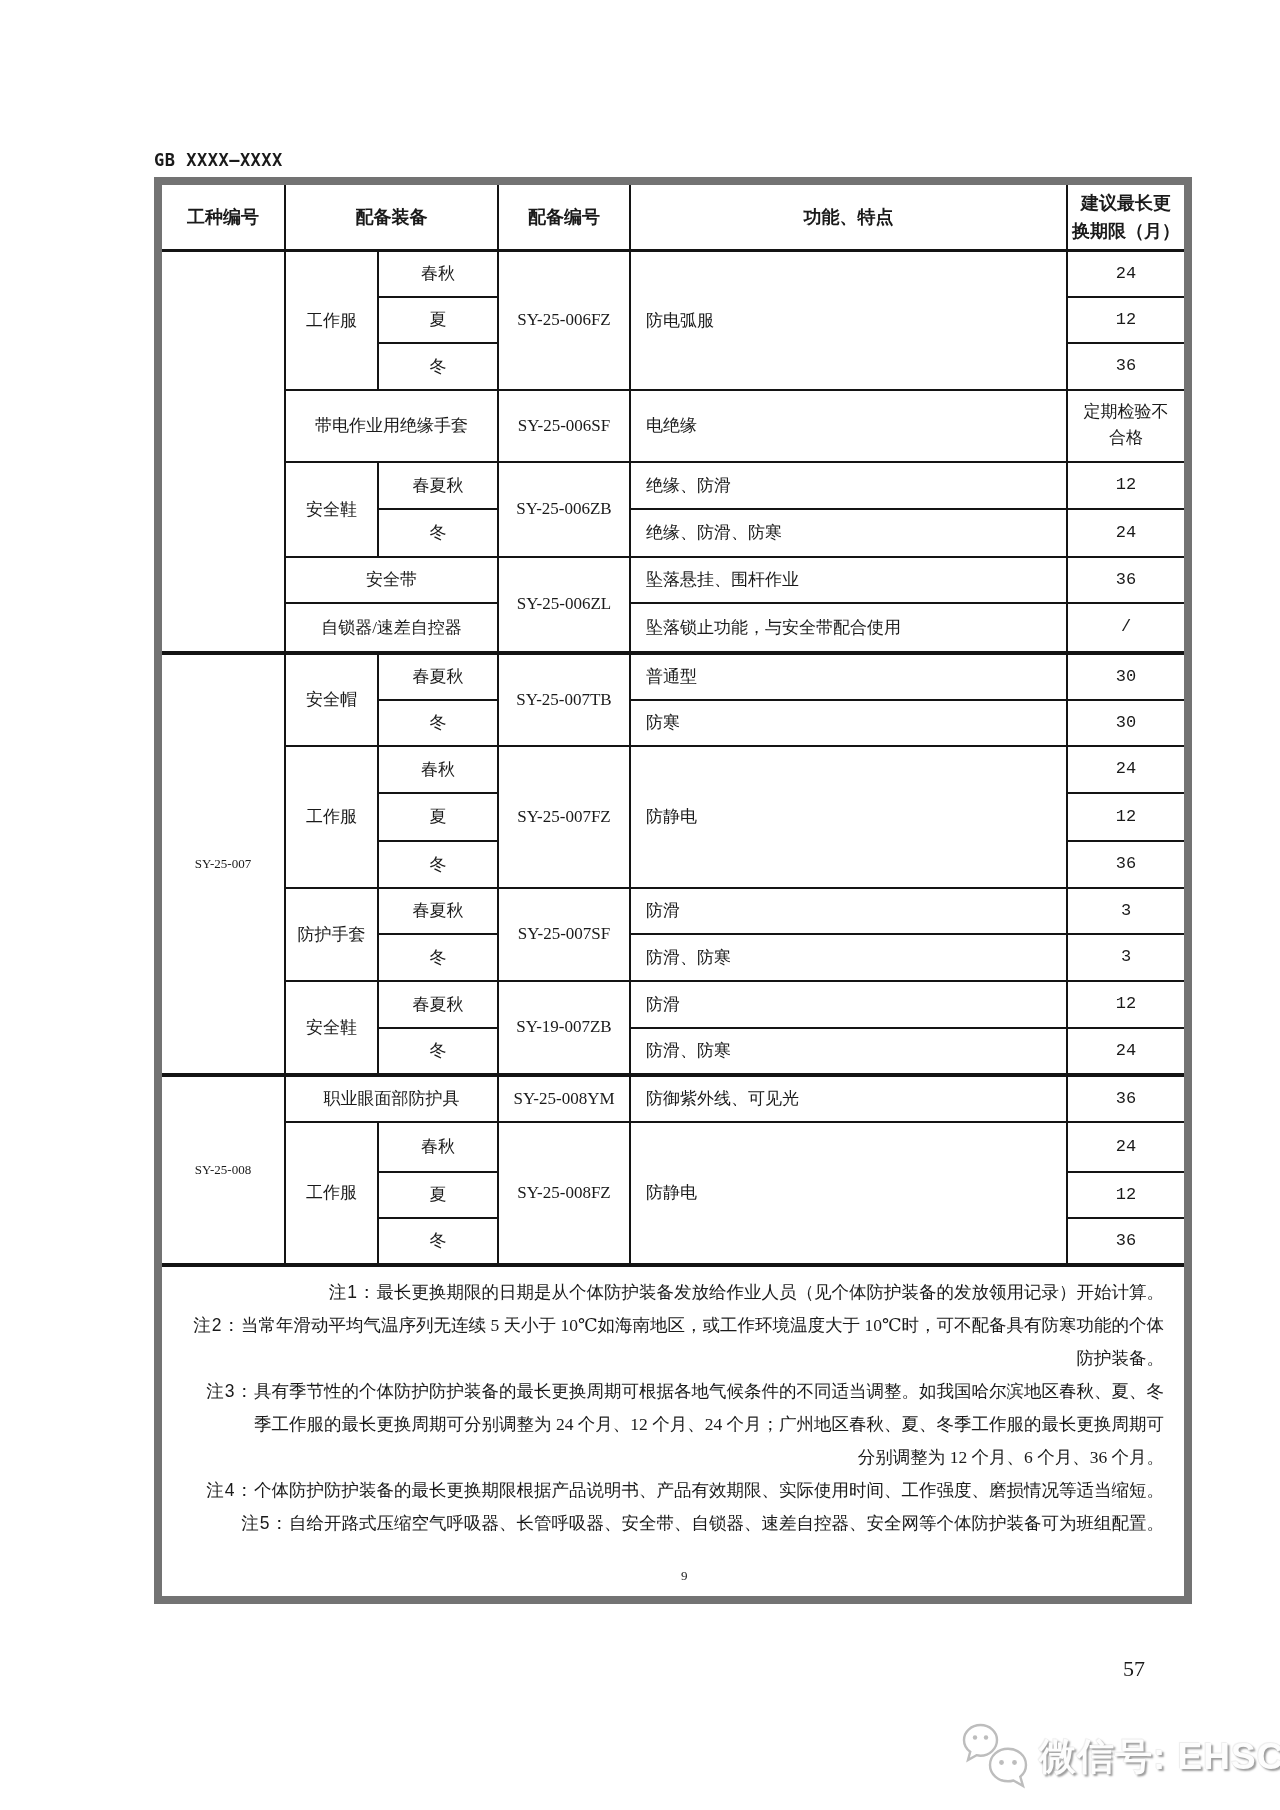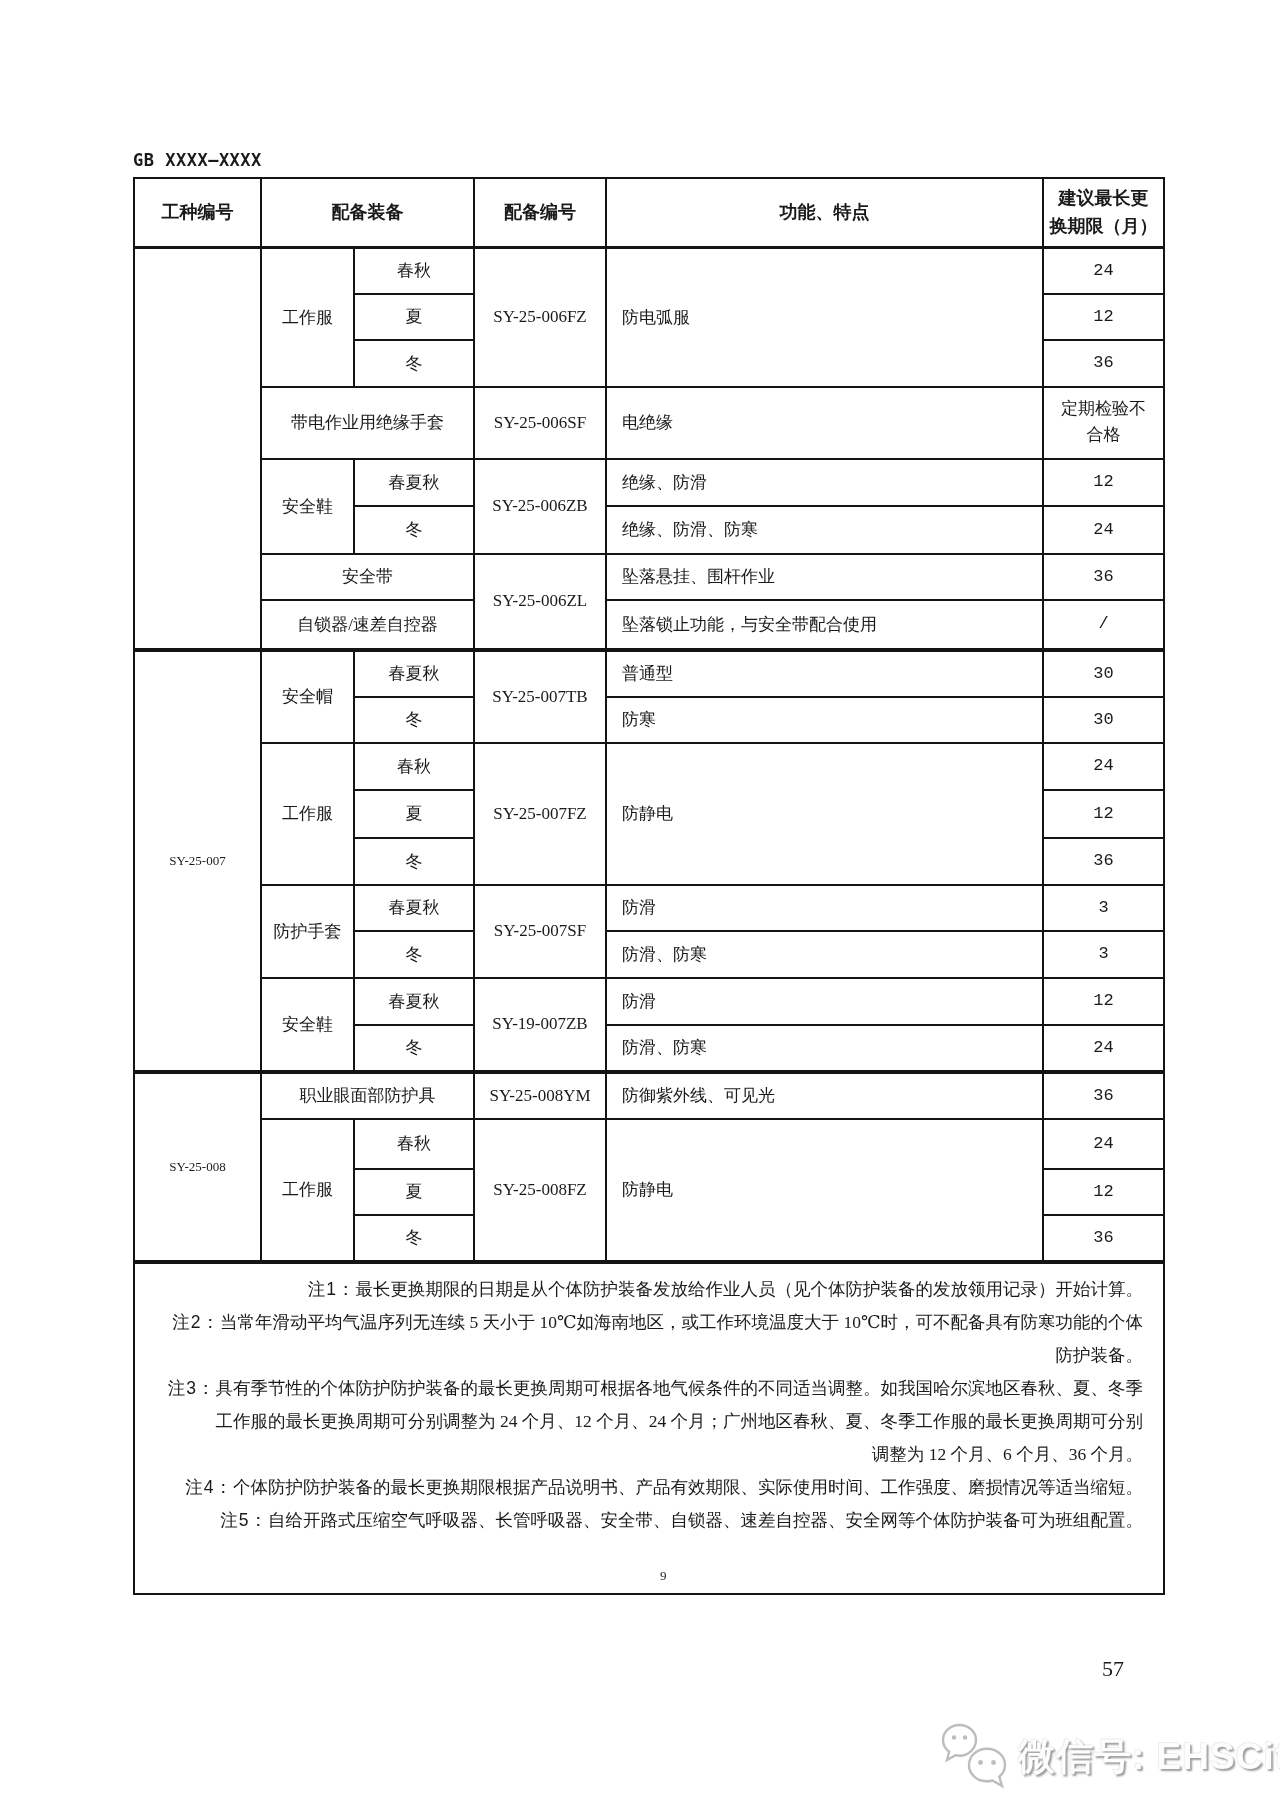--- a/index.html
+++ b/index.html
@@ -2,32 +2,32 @@
 <html><head>
 <meta charset="utf-8">
 <style>
   html,body { margin:0; padding:0; }
   body {
     width:1280px; height:1810px; position:relative;
     background:#ffffff; color:#1a1a1a;
     font-family:"Liberation Serif","DejaVu Serif",serif;
     overflow:hidden;
   }
-  .page { position:absolute; inset:0; }
+  .page { position:absolute; inset:0;margin-left:21px; }
 
   .gb-label {
     position:absolute; left:133px; top:150px;
     font-family:"DejaVu Sans Mono",monospace;
     font-size:17px; font-weight:600; letter-spacing:0.5px;
   }
 
   table.ppe {
     position:absolute; left:133px; top:177px; width:1030px;
     border-collapse:collapse; table-layout:fixed;
-    border:2px solid #737373;
+    border:8px solid #737373;
   }
   .ppe td, .ppe th {
     border:2px solid #141414;
     text-align:center; vertical-align:middle;
     font-size:17px; font-weight:normal;
     padding:0 4px; word-break:break-all;
   }
   .ppe th { font-weight:700; font-size:18px; line-height:28px; }
   tr.header-row > th { border-bottom:3px solid #141414; }
   tr.section-start > td { border-top:4px solid #141414; }

